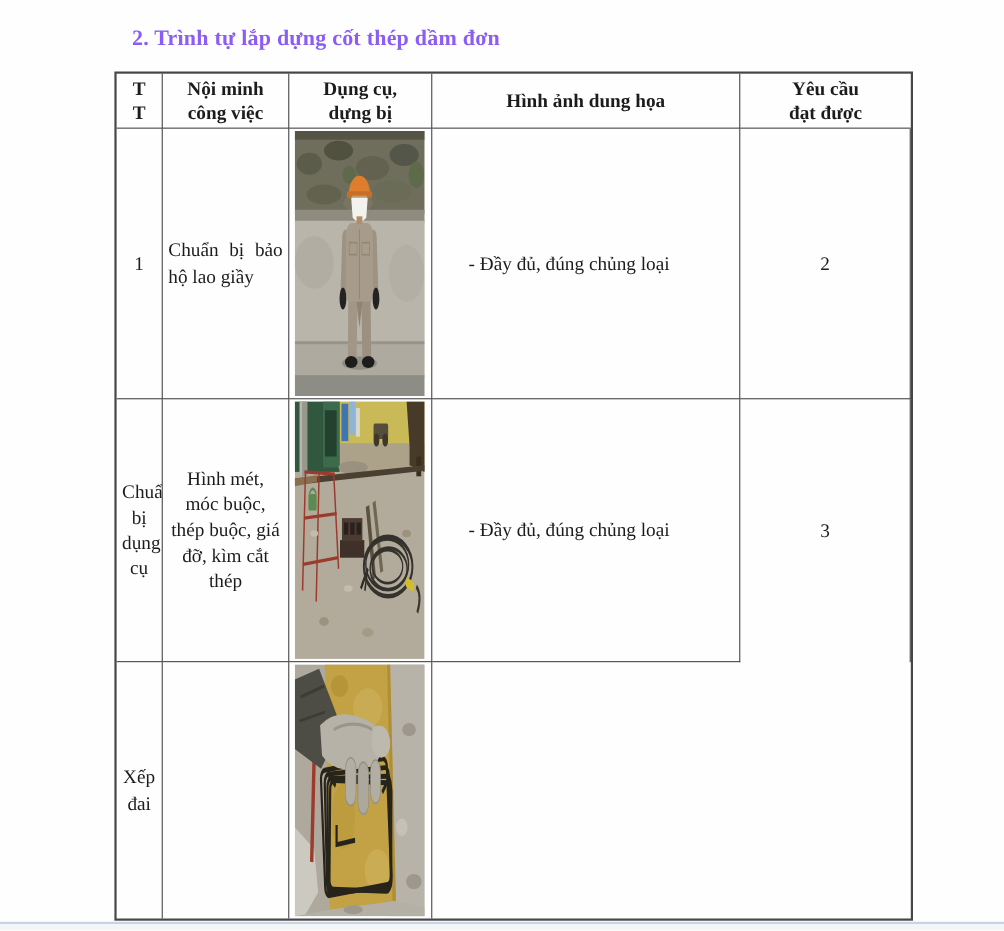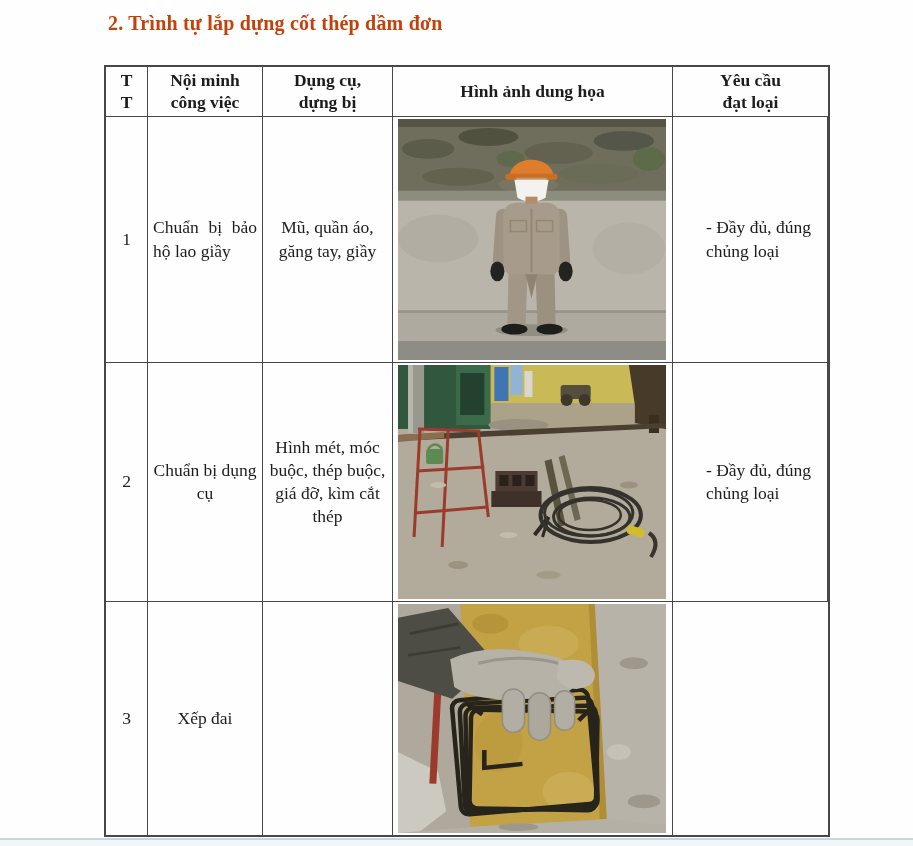--- a/index.html
+++ b/index.html
@@ -5,22 +5,22 @@
   html,body{margin:0;padding:0;}
   body{
     width:913px;height:846px;position:relative;
     background:#fefefe;
     font-family:"Liberation Serif","DejaVu Serif",serif;
     color:#1c1c1c;
     -webkit-font-smoothing:antialiased;
   }
   .page{position:absolute;inset:0;overflow:hidden;}
   .title{
-    position:absolute;left:104px;top:8px;margin:4px;
-    font-size:20px;font-weight:bold;letter-spacing:.2px;color:#c2410c;
+    position:absolute;left:104px;top:8px;margin:16px;
+    font-size:20px;font-weight:bold;letter-spacing:.2px;color:#8b5cf6;
   }
   .doc-table{
     position:absolute;left:104px;top:65px;
     display:grid;
     grid-template-columns:42px 115px 130px 280px 155px;
     grid-template-rows:50px 246px 239px 233px;
     border:2px solid #474747;
     background:#fefefe;
   }
   .cell{
@@ -67,31 +67,28 @@
       </div>
     <div class="cell hdr">
         <div class="txt">Dụng cụ,
 dựng bị</div>
       </div>
     <div class="cell hdr">
         <div class="txt">Hình ảnh dung họa</div>
       </div>
     <div class="cell hdr lastcol">
         <div class="txt">Yêu cầu
-đạt loại</div>
+đạt được</div>
       </div>
 
     <div class="cell body-cell ta-center">
         <div class="txt">1</div>
       </div>
     <div class="cell body-cell ta-justify pad-sm">
         <div class="txt">Chuẩn bị bảo hộ lao giầy</div>
-      </div>
-    <div class="cell body-cell ta-center pad-sm">
-        <div class="txt">Mũ, quần áo, găng tay, giầy</div>
       </div>
     <div class="cell photo-cell">
       <svg viewBox="0 0 267 242" preserveAspectRatio="none" aria-hidden="true">
         <rect width="267" height="242" fill="#b6b2a8"></rect>
         <rect width="267" height="76" fill="#6f6e5c"></rect>
         <rect width="267" height="8" fill="#565545"></rect>
         <ellipse cx="30" cy="30" rx="26" ry="10" fill="#5c5c4a"></ellipse>
         <ellipse cx="90" cy="18" rx="30" ry="9" fill="#515140"></ellipse>
         <ellipse cx="160" cy="34" rx="34" ry="11" fill="#636250"></ellipse>
         <ellipse cx="225" cy="22" rx="30" ry="10" fill="#55564a"></ellipse>

